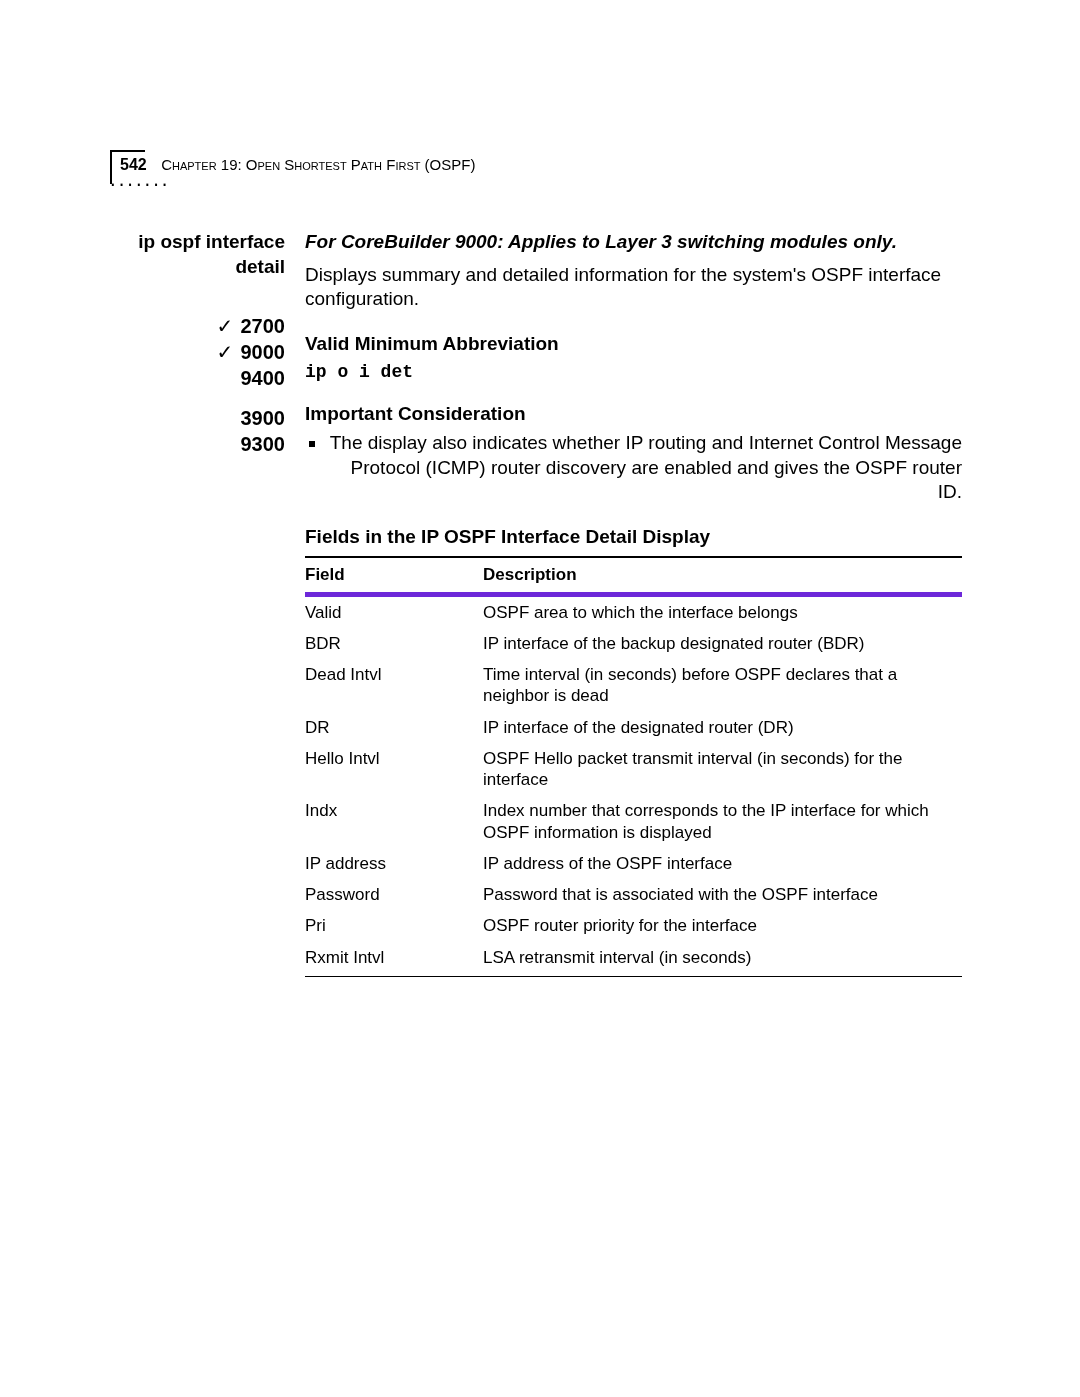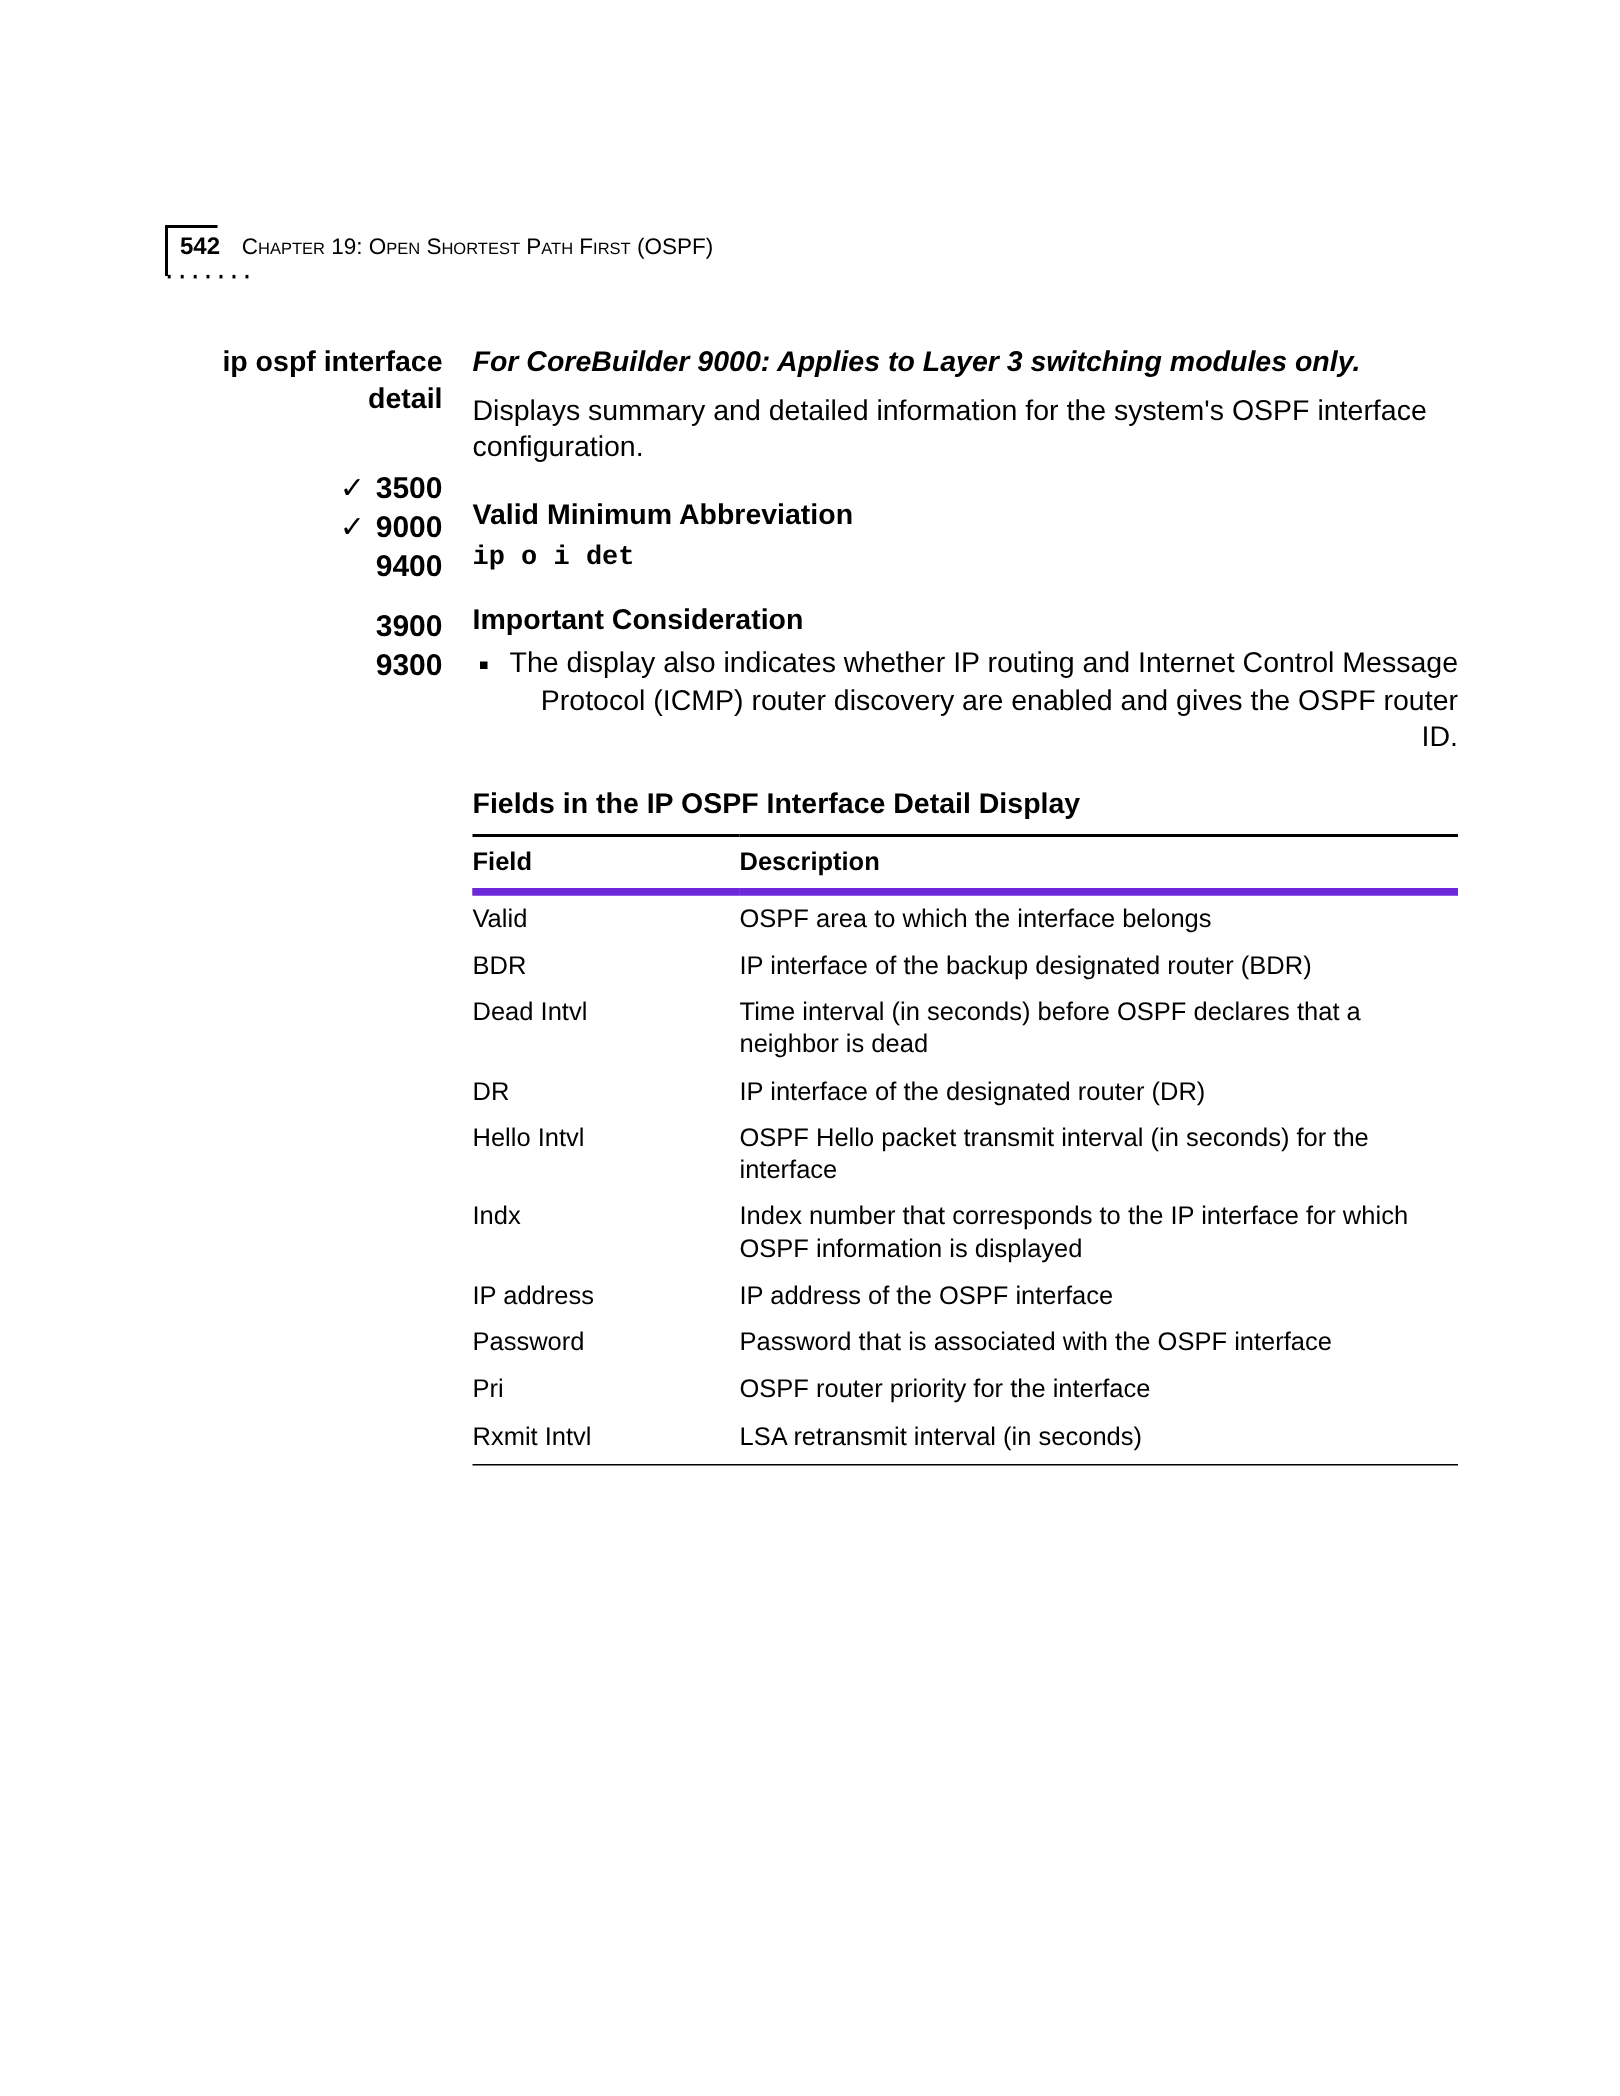--- a/index.html
+++ b/index.html
@@ -51,21 +51,21 @@
   .chapter-text {
     font-size: 15px;
   }
   .chapter-text .sc {
     font-variant: small-caps;
   }
 
   .content-area {
     position: absolute;
     top: 230px;
-    left: 110px;
+    left: 100px;
     width: 862px;
     display: flex;
   }
   .left-col {
     width: 185px;
     text-align: right;
     padding-right: 20px;
     font-size: 18px;
     line-height: 1.3;
   }
@@ -173,21 +173,21 @@
     </span>
   </div>
 
   <div class="content-area">
 
     <div class="left-col">
       <div class="cmd-name">ip ospf interface detail</div>
       <div class="models">
         <div class="row">
           <span class="chk">✓</span>
-          <span>3500</span>
+          <span>2700</span>
         </div>
         <div class="row">
           <span class="chk">✓</span>
           <span>9000</span>
         </div>
         <div class="row">
           <span class="chk"></span>
           <span>9400</span>
         </div>
         <div class="row" style="margin-top:14px;align-items:flex-end;">

